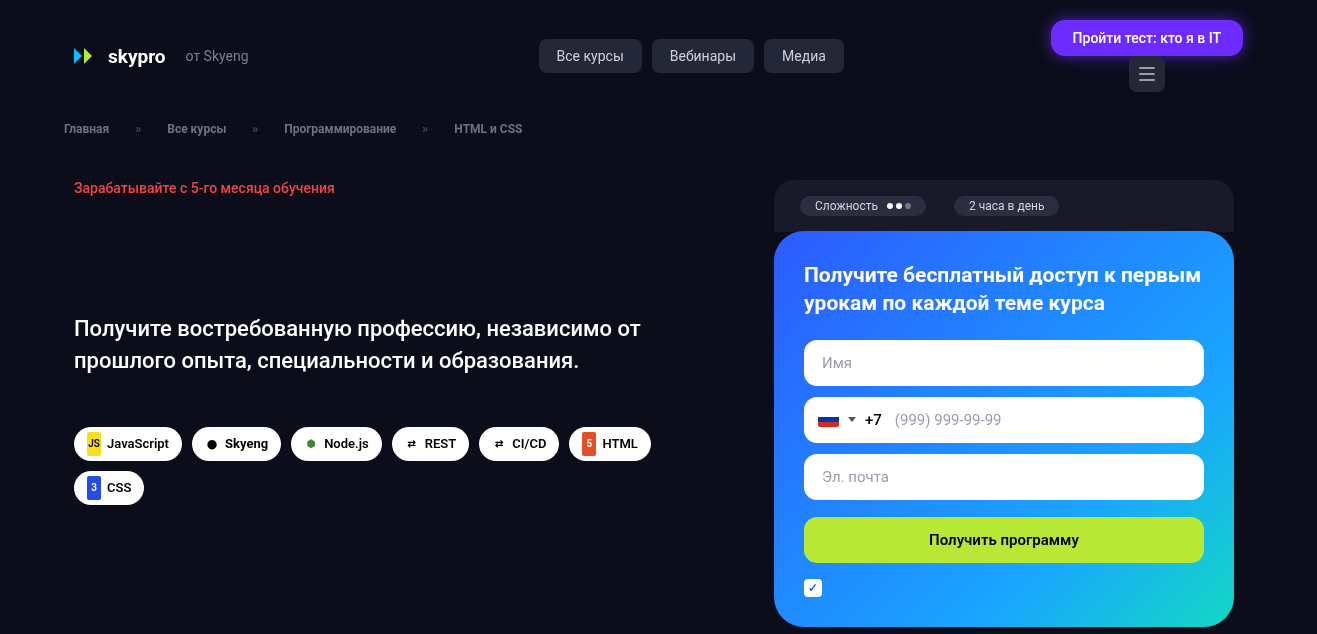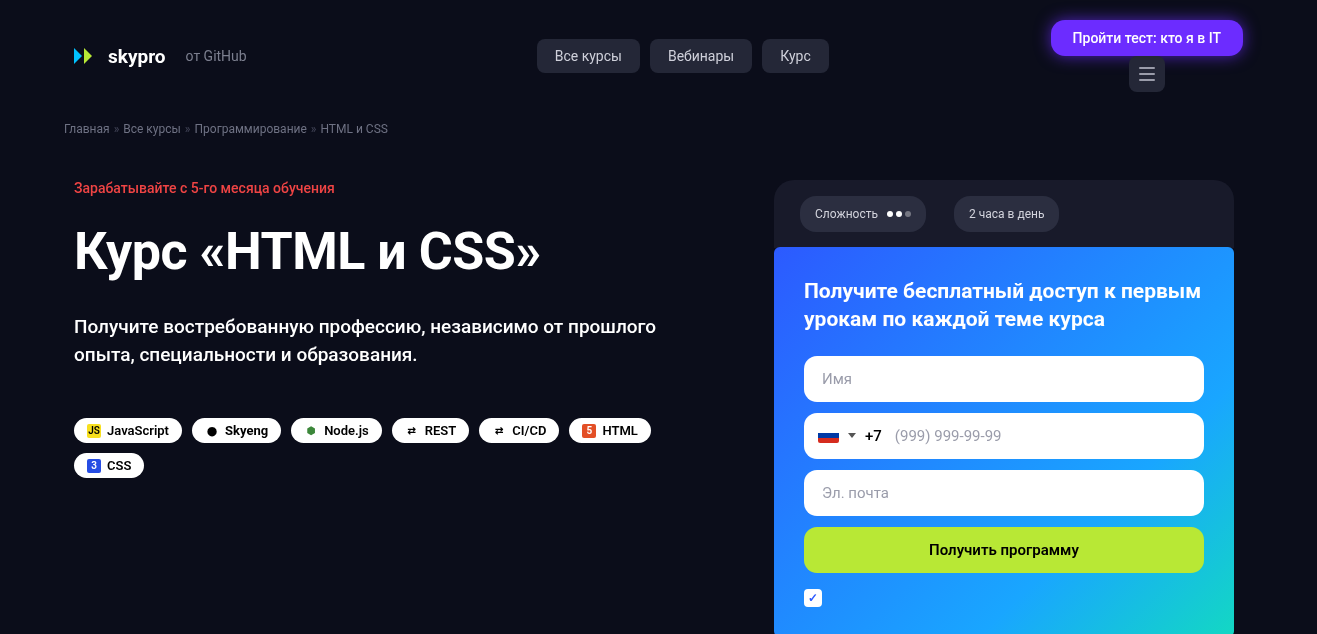--- a/index.html
+++ b/index.html
@@ -10,74 +10,74 @@
     .logo-icon { width: 20px; height: 16px; }
     .logo-text { font-size: 19px; font-weight: 700; color: #fff; }
     .from-skyeng { color: #7c7f8f; font-size: 14px; }
     .nav-center { display: flex; gap: 10px; margin-left: 270px; }
     .nav-pill { background: #242737; border: none; padding: 9px 18px; border-radius: 8px; color: #cfd0da; font-size: 14px; cursor: pointer; }
     .nav-right { margin-left: auto; display: flex; align-items: center; flex-direction: column; }
     .cta-test { background: #6c2cff; color: #fff; padding: 10px 22px; border: none; border-radius: 14px; font-size: 14px; font-weight: 500; cursor: pointer; box-shadow: 0 0 16px rgba(108,44,255,0.7); }
     .menu-btn { background: #242737; border: none; width: 36px; height: 36px; border-radius: 8px; display: flex; flex-direction: column; justify-content: center; align-items: center; gap: 4px; cursor: pointer; }
     .menu-btn span { width: 16px; height: 2px; background: #9a9caa; border-radius: 2px; }
 
-    .breadcrumb { padding: 10px 74px 12px 64px; display: flex; gap: 4px; align-items: center; color: #6e7183; font-size: 12px; }
+    .breadcrumb { padding: 10px 74px 12px 64px; display: flex; gap: 26px; align-items: center; color: #6e7183; font-size: 12px; font-weight: bold; }
     .bc-item { color: #6e7183; }
     .bc-sep { color: #44475a; }
 
     .main { display: flex; padding: 32px 74px 0 74px; gap: 60px; }
     .left { flex: 1; max-width: 640px; }
     .tagline { color: #ef4444; font-size: 14px; font-weight: 500; margin-bottom: 28px; }
     .hero-title { font-size: 52px; font-weight: 700; line-height: 1.06; margin-bottom: 34px; letter-spacing: -0.5px; }
-    .hero-sub { font-size: 19px; font-weight: 500; line-height: 1.45; margin-bottom: 50px; }
+    .hero-sub { font-size: 22px; font-weight: 500; line-height: 1.45; margin-bottom: 50px; }
     .tools-heading { font-size: 19px; font-weight: 500; margin-bottom: 18px; }
     .tool-pills { display: flex; flex-wrap: wrap; gap: 10px; }
     .tool-pill { background: #fff; color: #000; padding: 5px 13px; border-radius: 18px; font-size: 13px; font-weight: 600; display: inline-flex; align-items: center; gap: 6px; }
-    .tool-icon { width: 14px; height: 14px; border-radius: 2px; display: inline-flex; align-items: center; justify-content: center; font-size: 10px; }
+    .tool-icon { width: 14px; height: 24px; border-radius: 2px; display: inline-flex; align-items: center; justify-content: center; font-size: 10px; }
 
     .right { width: 460px; }
     .info-bar { background: #181a2a; border-radius: 20px 20px 0 0; padding: 16px 26px; display: flex; gap: 28px; align-items: center; }
-    .info-chip { background: #2b2e40; padding: 11px 15px; border-radius: 16px; display: flex; align-items: center; gap: 9px; font-size: 12px; color: #d2d3dc; }
+    .info-chip { background: #2b2e40; padding: 3px 15px; border-radius: 16px; display: flex; align-items: center; gap: 9px; font-size: 12px; color: #d2d3dc; }
     .dots { display: flex; gap: 3px; }
     .dots span { width: 6px; height: 6px; border-radius: 50%; background: #fff; }
     .dots span.dim { opacity: 0.35; }
 
-    .form-card { background: linear-gradient(135deg, #2c5aff 0%, #19a6ff 70%, #13d8c3 100%); border-radius: 6px; padding: 30px; margin-top: -1px; }
+    .form-card { background: linear-gradient(135deg, #2c5aff 0%, #19a6ff 70%, #13d8c3 100%); border-radius: 30px; padding: 30px; margin-top: -1px; }
     .form-title { font-size: 21px; font-weight: 700; line-height: 1.35; margin-bottom: 22px; }
     .form-input { width: 100%; background: #fff; border: none; border-radius: 13px; padding: 14px 18px; font-size: 15px; color: #333; margin-bottom: 11px; }
     .phone-row { display: flex; align-items: center; background: #fff; border-radius: 13px; padding: 4px 14px; margin-bottom: 11px; gap: 9px; }
     .flag { width: 21px; height: 15px; border-radius: 2px; background: linear-gradient(#fff 33%, #0039a6 33% 66%, #d52b1e 66%); }
     .chev { width: 0; height: 0; border-left: 4px solid transparent; border-right: 4px solid transparent; border-top: 5px solid #555; }
     .phone-prefix { color: #000; font-size: 15px; font-weight: 500; }
     .phone-input { border: none; outline: none; font-size: 15px; padding: 10px 4px; flex: 1; color: #333; }
-    .submit-btn { width: 100%; background: #b8e835; border: none; border-radius: 13px; padding: 14px; font-size: 15px; font-weight: 600; color: #000; cursor: pointer; }
+    .submit-btn { width: 100%; background: #b8e835; border: none; border-radius: 13px; padding: 14px; font-size: 15px; font-weight: 600; color: #000; cursor: pointer; margin-top: 6px; }
     .consent { display: flex; align-items: center; gap: 10px; margin-top: 16px; }
     .checkbox { width: 18px; height: 18px; border: 2px solid #fff; border-radius: 4px; background: #fff; display: flex; align-items: center; justify-content: center; cursor: pointer; }
     .check { color: #2c5aff; font-size: 12px; font-weight: 900; }
     .consent-text { font-size: 12px; color: #fff; }
     .consent-link { text-decoration: underline; }
 
     input::placeholder { color: #9a9caa; }
   </style>
 </head>
 <body>
 
 <header class="header">
   <div class="logo-group">
     <svg class="logo-icon" viewBox="0 0 20 16">
       <path d="M0 0 L8 8 L0 16 Z" fill="#00c2ff"></path>
       <path d="M10 0 L18 8 L10 16 Z" fill="#b8e835"></path>
     </svg>
     <span class="logo-text">skypro</span>
   </div>
-  <span class="from-skyeng">от GitHub</span>
+  <span class="from-skyeng">от Skyeng</span>
   <div class="nav-center">
     <button class="nav-pill">Все курсы</button>
     <button class="nav-pill">Вебинары</button>
-    <button class="nav-pill">Курс</button>
+    <button class="nav-pill">Медиа</button>
   </div>
   <div class="nav-right">
     <button class="cta-test">Пройти тест: кто я в IT</button>
     <button class="menu-btn">
       <span></span>
       <span></span>
       <span></span>
     </button>
   </div>
 </header>
@@ -89,21 +89,21 @@
   <span class="bc-sep">»</span>
   <span class="bc-item">Программирование</span>
   <span class="bc-sep">»</span>
   <span class="bc-item">HTML и CSS</span>
 </nav>
 
 <main class="main">
   <div class="left">
     <div class="tagline">Зарабатывайте с 5-го месяца обучения</div>
     <h1 class="hero-title">
-      <span>Курс «HTML и CSS»</span><br>
+      <br>
     </h1>
     <p class="hero-sub">Получите востребованную профессию, независимо от прошлого опыта, специальности и образования.</p>
     <div class="tool-pills">
       <span class="tool-pill">
           <span class="tool-icon" style="background:#f7df1e;color:#000;">JS</span>
           <span>JavaScript</span>
         </span>
       <span class="tool-pill">
           <span class="tool-icon" style="color:#000;font-size:9px;">⬤</span>
           <span style="font-weight:700">Skyeng</span>

